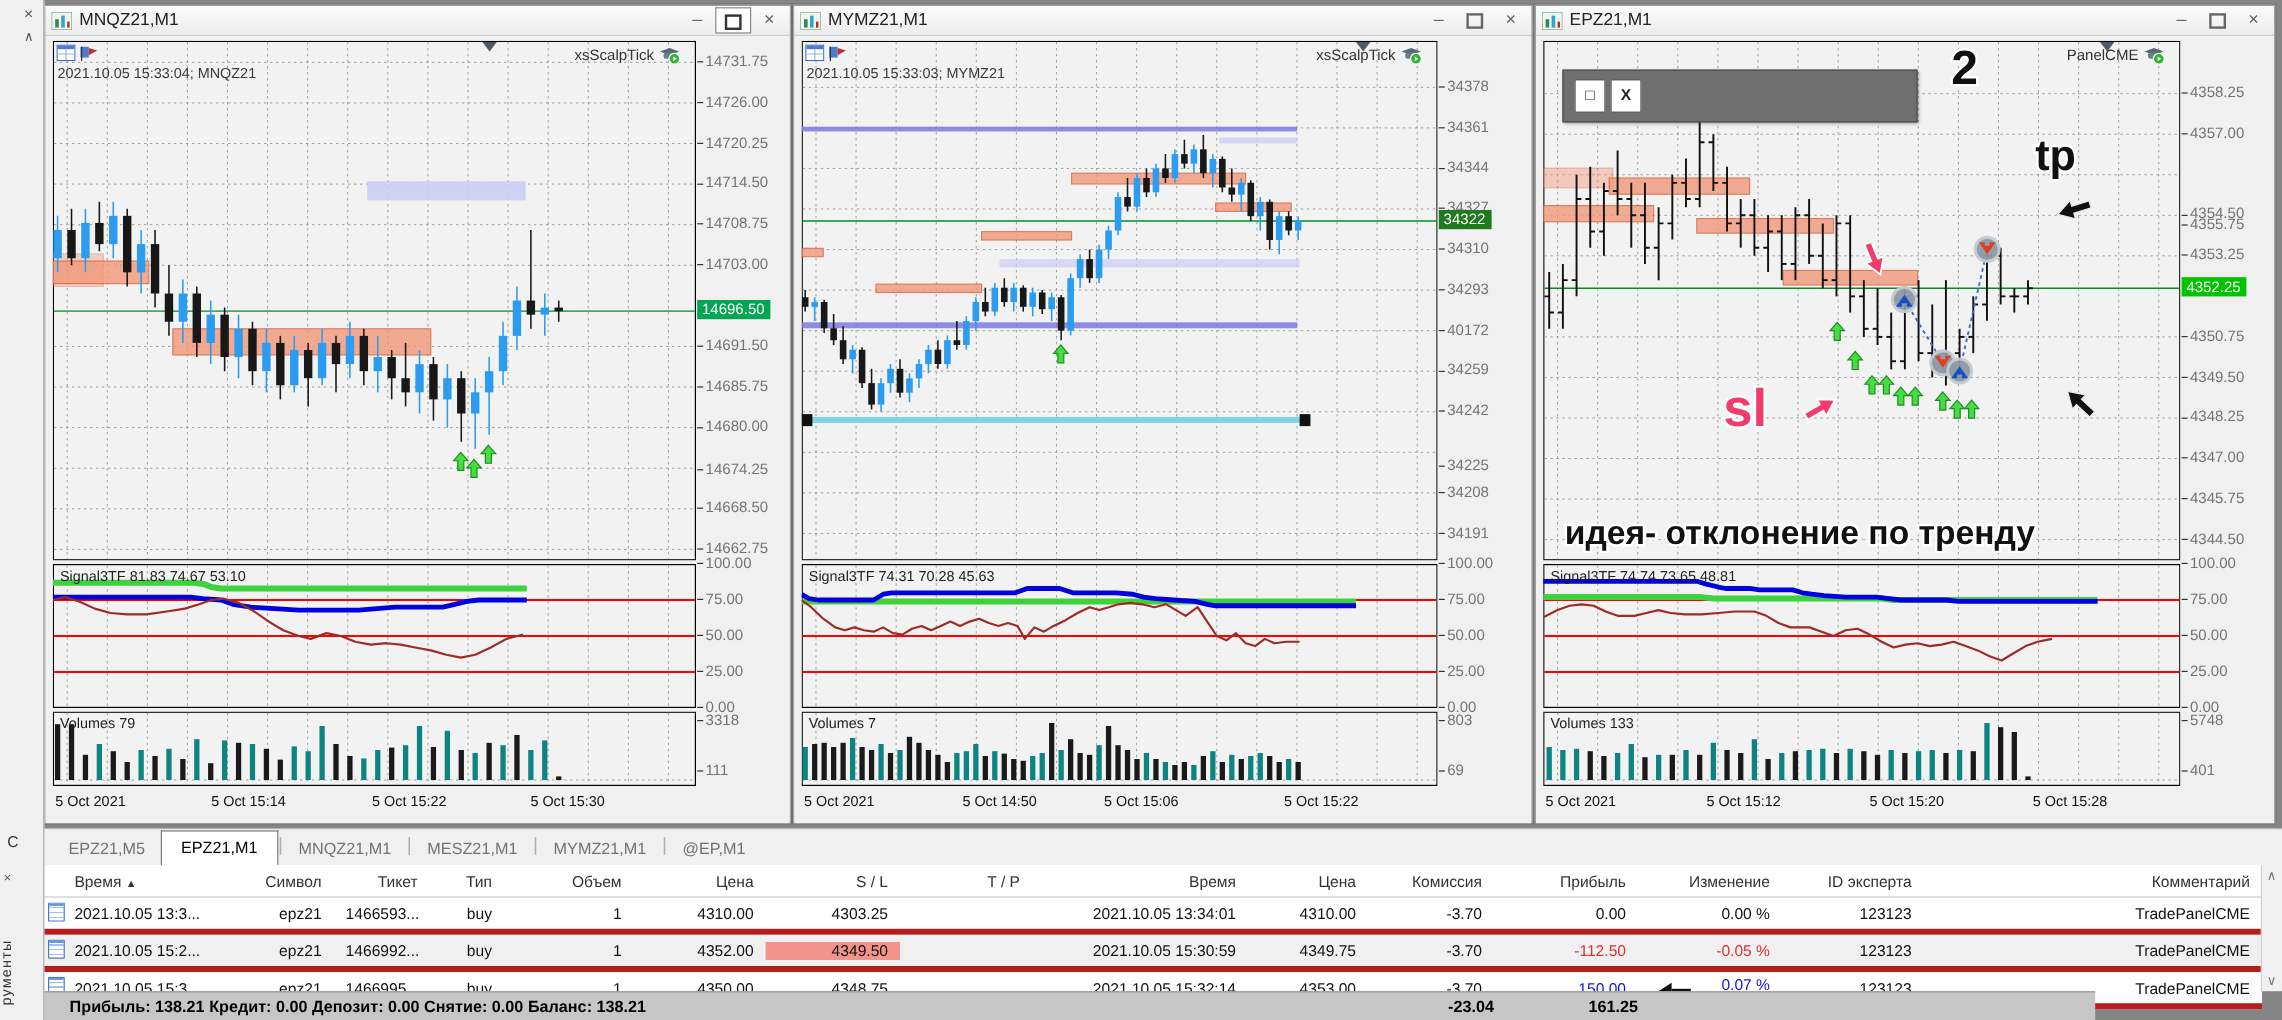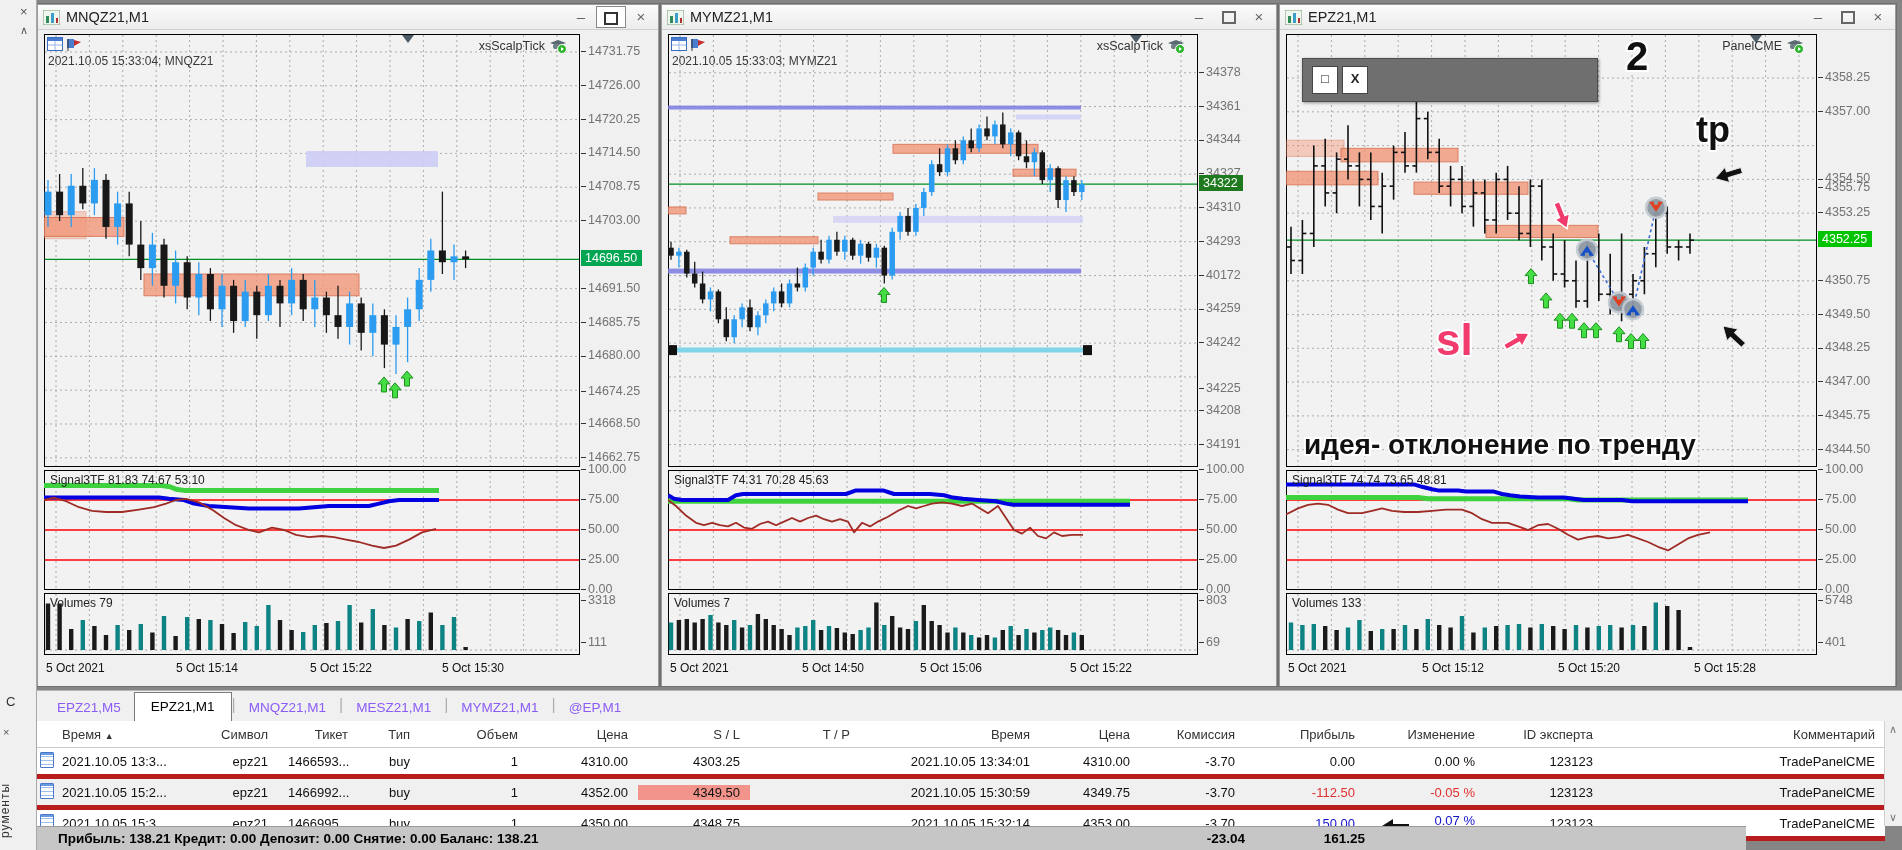--- a/index.html
+++ b/index.html
@@ -31,21 +31,21 @@
   .time-label{position:absolute;font-size:12px;color:#111;white-space:nowrap;}
   
   #timer{position:absolute;left:22px;top:28px;width:296px;height:44px;background:#6f6f6f;border:1px solid #4d4d4d;
     box-shadow:1px 1px 3px rgba(0,0,0,.4);display:flex;align-items:center;padding:0 5px;box-sizing:border-box;z-index:3;}
   #timer-bar{flex:1;height:28px;background:#c9c9c9;border:1px solid #8e8e8e;display:flex;align-items:center;position:relative;}
   #timer-green{width:11px;height:18px;background:#7fae35;margin-left:5px;}
   #timer-title{position:absolute;left:0;right:0;text-align:center;font-size:11px;font-weight:bold;color:#8a8a8a;letter-spacing:2px;}
   .timer-btn{width:24px;height:26px;background:#fff;border:1px solid #444;margin-left:4px;text-align:center;line-height:24px;font-size:13px;font-weight:bold;color:#222;cursor:pointer;}
   
   #tabs-row{position:absolute;left:36px;top:690px;width:1866px;height:31px;background:#f0f0f0;border-top:1px solid #b5b5b5;display:flex;align-items:flex-end;}
-  .tab{font-size:13.5px;color:#8b5cf6;padding:6px 13px 7px 13px;cursor:pointer;white-space:nowrap;}
+  .tab{font-size:13.5px;color:#737373;padding:6px 13px 7px 13px;cursor:pointer;white-space:nowrap;}
   .tab.active{background:#fff;border:1px solid #7a7a7a;border-bottom:none;color:#000;padding:6px 16px 8px 16px;}
   .tab-sep{color:#b0b0b0;align-self:center;padding-bottom:3px;}
   #tab-scroll{position:absolute;right:10px;bottom:7px;font-size:14px;color:#666;letter-spacing:8px;cursor:pointer;}
   #table-area{position:absolute;left:36px;top:721px;width:1849px;background:#fff;}
   .trow{display:grid;align-items:center;height:26px;border-bottom:5px solid #b91c1c;font-size:13px;color:#111;}
   .trow.head{color:#333;border-bottom:1px solid #c9c9c9;background:#fff;}
   .tcell{padding:0 10px;text-align:right;overflow:hidden;white-space:nowrap;box-sizing:border-box;}
   .tcell.left{text-align:left;padding-left:4px;}
   .trow.alt{background:#f0f0f0;}
   .cell-red-bg{background:#f2948c;}

